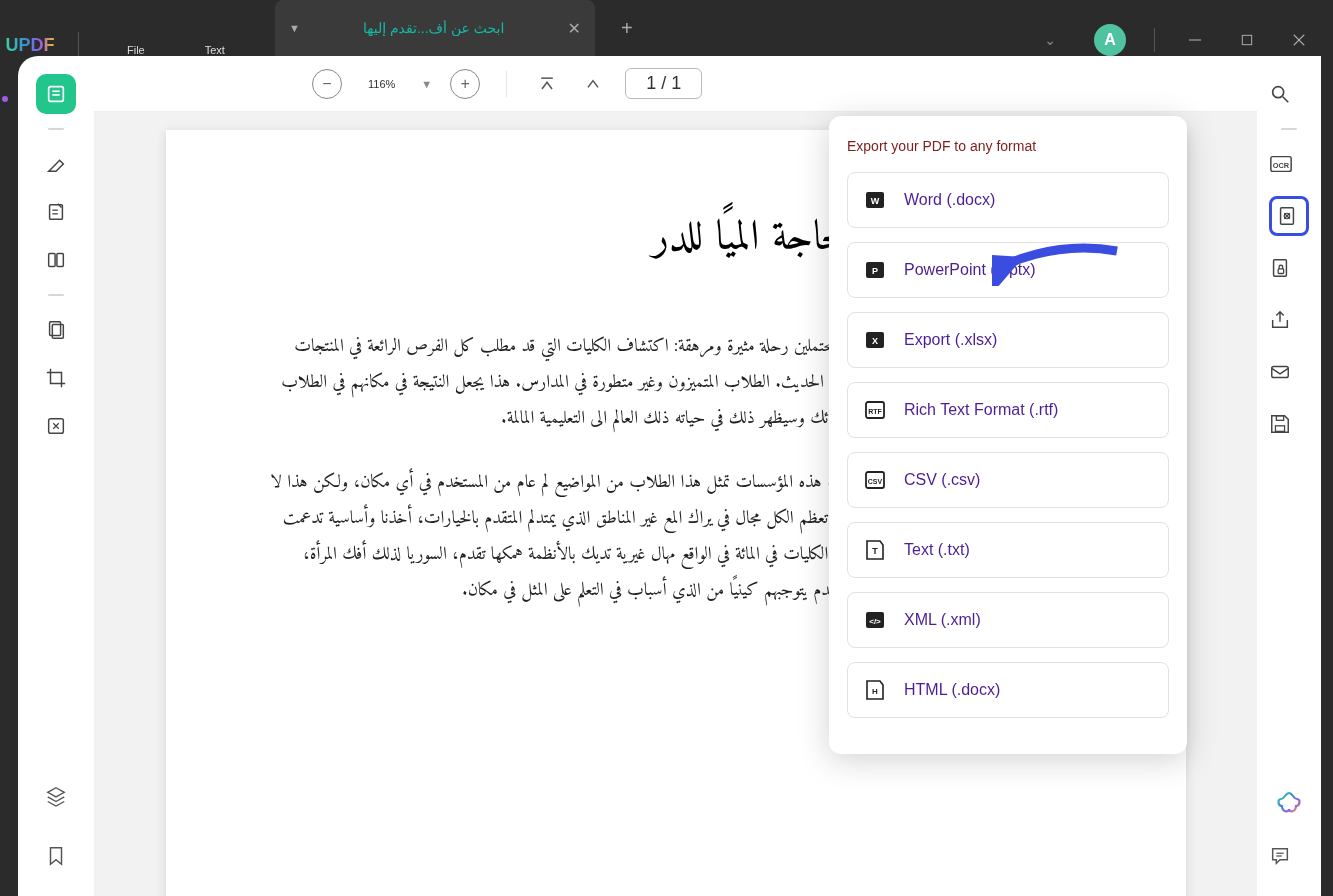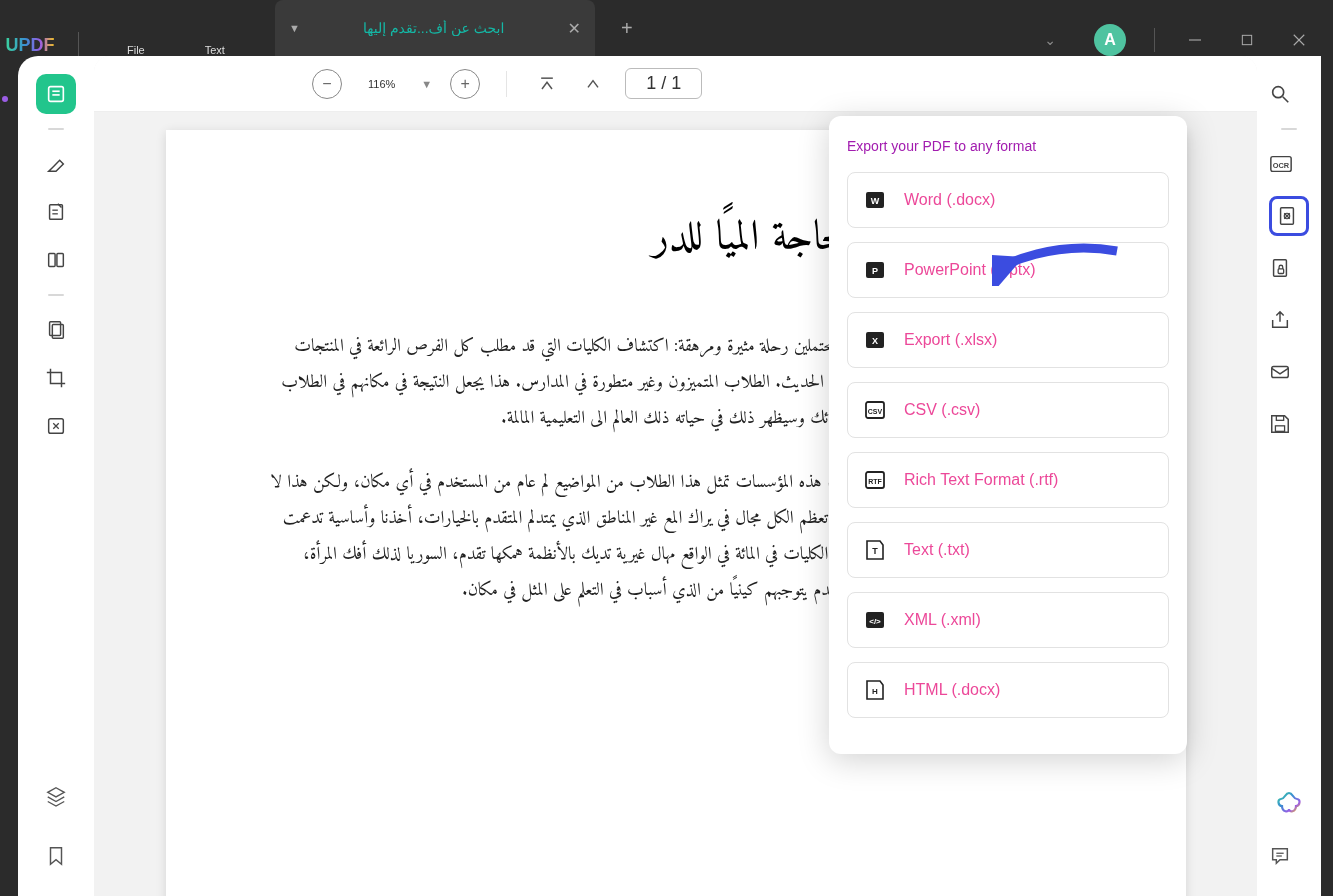--- a/index.html
+++ b/index.html
@@ -48,25 +48,25 @@
 .right-sidebar { width:64px; display:flex; flex-direction:column; align-items:center; padding-top:18px; gap:12px; background:#fff;}
 .rs-btn { width:40px; height:40px; border-radius:10px; display:flex; align-items:center; justify-content:flex-start; color:#555; cursor:pointer;}
 .rs-btn.highlighted { border: 3px solid #3b4ce0; border-radius:8px; padding:4px;}
 .rs-sep { width:16px; height:2px; background:#d8d8d8; border-radius:1px; margin: 2px 0;}
 .rs-bottom { margin-top:auto; padding-bottom:20px; display:flex; flex-direction:column; align-items:center; gap:18px;}
 .ai-btn { width:28px; height:28px;}
 .ai-btn svg path { fill:none; }
 
 .export-panel { position:absolute; top:60px; right:70px; width:358px; background:#fff; border-radius:12px; box-shadow: 0 6px 32px rgba(0,0,0,0.18); padding: 22px 18px 22px 18px; z-index:50;}
 .export-title { font-size:22px; font-weight:700; color:#222; margin-bottom:6px;}
-.export-sub { font-size:14px; color:#a21caf; margin-bottom:18px;}
+.export-sub { font-size:14px; color:#7f1d1d; margin-bottom:18px;}
 .export-item { height:56px; border:1px solid #e2e2e2; border-radius:8px; display:flex; align-items:center; padding: 0 14px; gap:16px; margin-bottom:14px; cursor:pointer; position:relative;}
 .export-icon { width:26px; height:26px; display:flex; align-items:center; justify-content:center;}
 .export-icon svg { width:24px; height:24px;}
-.export-label { font-size:16px; color:#ec4899;}
+.export-label { font-size:16px; color:#4c1d95;}
 
 .arrow-annotation { position:absolute; top:180px; right:135px; z-index:60; pointer-events:none;}
 .arrow-annotation svg { width:130px; height:50px;}
 
 svg { display:block; }
 </style>
 </head>
 <body>
 
 <div class="titlebar">
@@ -228,33 +228,33 @@
               <rect x="3" y="4" width="18" height="16" rx="2" fill="#222"></rect>
               <text x="12" y="16" text-anchor="middle" fill="#fff" font-size="9" font-weight="700">X</text>
             </svg>
           </span>
         <span class="export-label">Export (.xlsx)</span>
       </div>
       <div class="export-item">
         <span class="export-icon">
             <svg viewBox="0 0 24 24">
               <rect x="3" y="4" width="18" height="16" rx="2" fill="none" stroke="#222" stroke-width="1.8"></rect>
+              <text x="12" y="16" text-anchor="middle" fill="#222" font-size="7" font-weight="700">RTF</text>
+            </svg>
+          </span>
+        <span class="export-label">Rich Text Format (.rtf)</span>
+      </div>
+      <div class="export-item">
+        <span class="export-icon">
+            <svg viewBox="0 0 24 24">
+              <rect x="3" y="4" width="18" height="16" rx="2" fill="none" stroke="#222" stroke-width="1.8"></rect>
               <text x="12" y="16" text-anchor="middle" fill="#222" font-size="7" font-weight="700">CSV</text>
             </svg>
           </span>
         <span class="export-label">CSV (.csv)</span>
-      </div>
-      <div class="export-item">
-        <span class="export-icon">
-            <svg viewBox="0 0 24 24">
-              <rect x="3" y="4" width="18" height="16" rx="2" fill="none" stroke="#222" stroke-width="1.8"></rect>
-              <text x="12" y="16" text-anchor="middle" fill="#222" font-size="7" font-weight="700">RTF</text>
-            </svg>
-          </span>
-        <span class="export-label">Rich Text Format (.rtf)</span>
       </div>
       <div class="export-item">
         <span class="export-icon">
             <svg viewBox="0 0 24 24">
               <path d="M7 3 H17 L20 7 V21 H4 V3 Z" fill="none" stroke="#222" stroke-width="1.6"></path>
               <text x="12" y="16" text-anchor="middle" fill="#222" font-size="9" font-weight="700">T</text>
             </svg>
           </span>
         <span class="export-label">Text (.txt)</span>
       </div>

